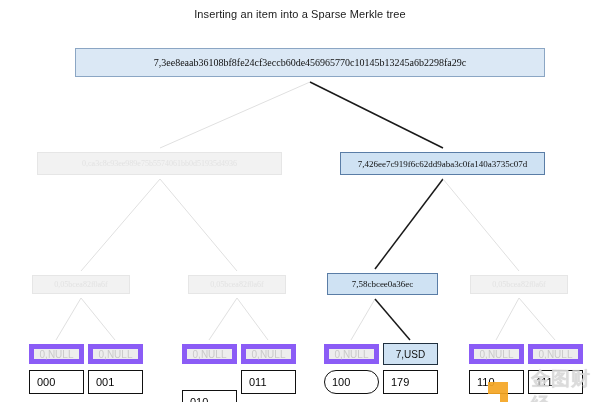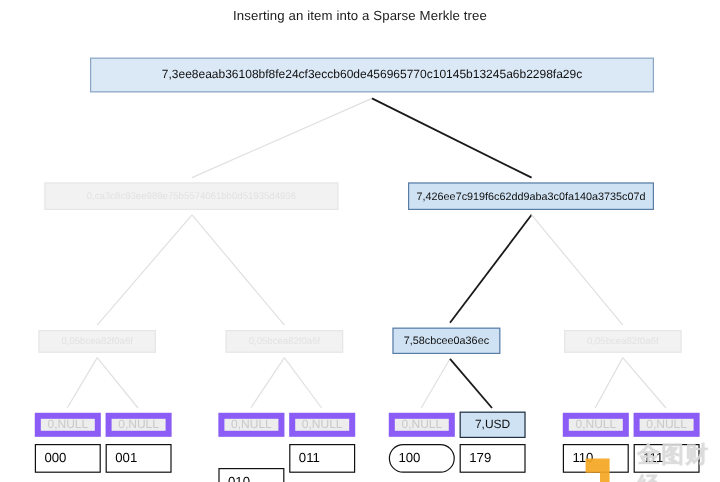--- a/index.html
+++ b/index.html
@@ -36,21 +36,21 @@
     color: #1a1a1a;
     font-family: "Liberation Sans", sans-serif;
     letter-spacing: 0.1px;
   }
   .node {
     position: absolute;
     box-sizing: border-box;
     display: flex;
     align-items: center;
     justify-content: center;
-    font-family: Liberation Sans, sans-serif;
+    font-family: Liberation Serif, serif;
     white-space: nowrap;
   }
   .node.active {
     background: #cfe2f3;
     border: 1px solid #5a7da6;
     color: #101010;
   }
   .node.root {
     background: #dbe8f5;
     border: 1px solid #8ba6c4;
@@ -139,21 +139,21 @@
       <line x1="519" y1="298" x2="496" y2="340" stroke="#e0e0e0" stroke-width="1"></line>
       <line x1="519" y1="298" x2="555" y2="340" stroke="#e0e0e0" stroke-width="1"></line>
     </svg>
 
   <div id="nodes-layer">
       <div class="node root" style="left: 75px; top: 48px; width: 470px; height: 29px; font-size: 10px;">7,3ee8eaab36108bf8fe24cf3eccb60de456965770c10145b13245a6b2298fa29c</div>
       <div class="node faded" style="left: 37px; top: 152px; width: 245px; height: 23px; font-size: 8px;">0,ca3c8c93ee989e75b5574061bb0d51935d4936</div>
       <div class="node active" style="left: 340px; top: 152px; width: 205px; height: 23px; font-size: 9px;">7,426ee7c919f6c62dd9aba3c0fa140a3735c07d</div>
       <div class="node faded" style="left: 32px; top: 275px; width: 98px; height: 19px; font-size: 8px;">0,05bcea82f0a6f</div>
       <div class="node faded" style="left: 188px; top: 275px; width: 98px; height: 19px; font-size: 8px;">0,05bcea82f0a6f</div>
-      <div class="node active" style="left: 327px; top: 273px; width: 90px; height: 22px; font-size: 9px;">7,58cbcee0a36ec</div>
+      <div class="node active" style="left: 327px; top: 273px; width: 111px; height: 22px; font-size: 9px;">7,58cbcee0a36ec</div>
       <div class="node faded" style="left: 470px; top: 275px; width: 98px; height: 19px; font-size: 8px;">0,05bcea82f0a6f</div>
       <div class="leafhash faded" style="left: 29px; top: 344px; width: 55px; height: 20px;">0,NULL</div>
       <div class="indexbox" style="left: 29px; top: 370px; width: 55px; height: 24px;">000</div>
       <div class="leafhash faded" style="left: 88px; top: 344px; width: 55px; height: 20px;">0,NULL</div>
       <div class="indexbox" style="left: 88px; top: 370px; width: 55px; height: 24px;">001</div>
       <div class="leafhash faded" style="left: 182px; top: 344px; width: 55px; height: 20px;">0,NULL</div>
       <div class="indexbox" style="left: 182px; top: 390px; width: 55px; height: 24px;">010</div>
       <div class="leafhash faded" style="left: 241px; top: 344px; width: 55px; height: 20px;">0,NULL</div>
       <div class="indexbox" style="left: 241px; top: 370px; width: 55px; height: 24px;">011</div>
       <div class="leafhash faded" style="left: 324px; top: 344px; width: 55px; height: 20px;">0,NULL</div>

